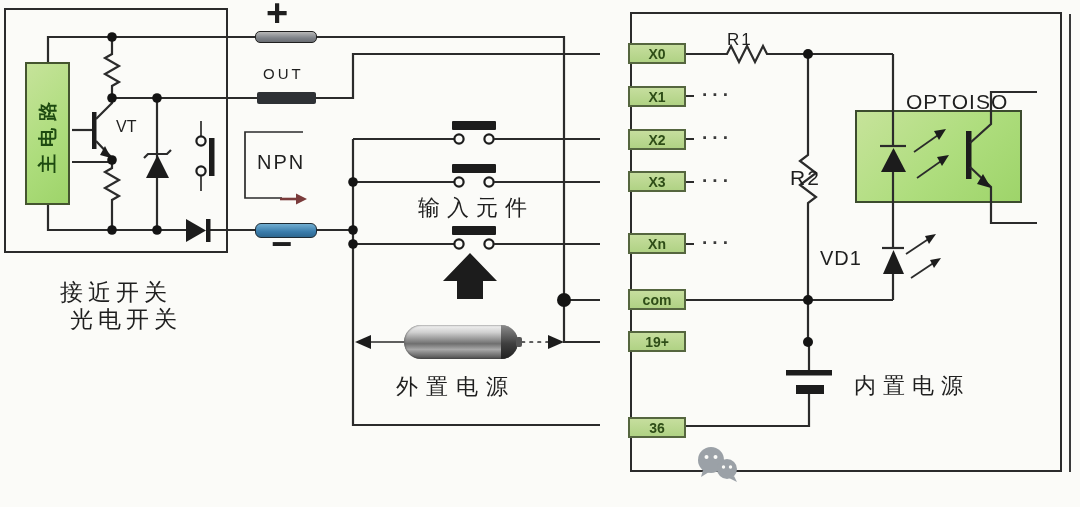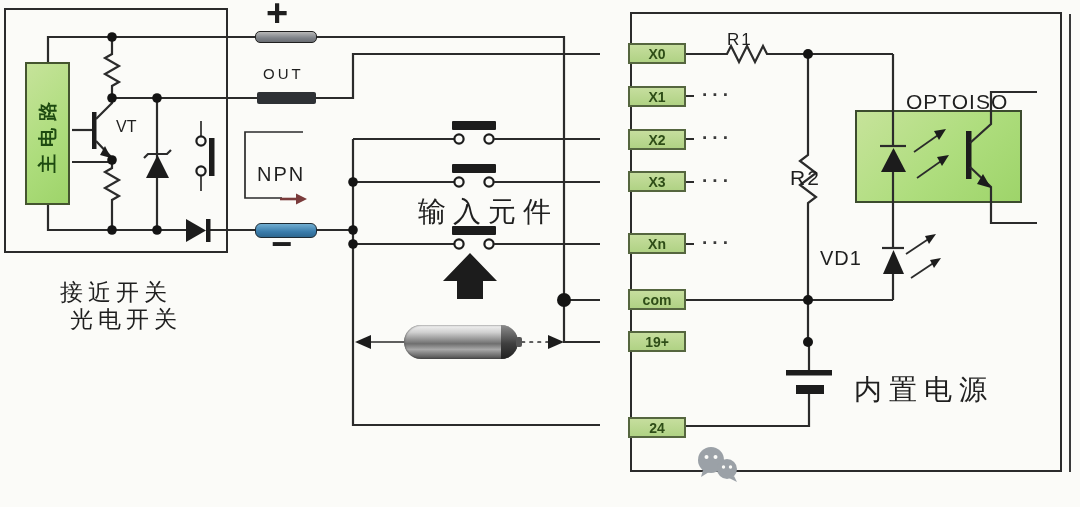--- a/index.html
+++ b/index.html
@@ -239,36 +239,37 @@
     <div class="nub"></div>
   </div>
 
   <div class="term" style="top:43px">X0</div>
   <div class="term" style="top:86px">X1</div>
   <div class="term" style="top:129px">X2</div>
   <div class="term" style="top:171px">X3</div>
   <div class="term" style="top:233px">Xn</div>
   <div class="term" style="top:289px">com</div>
   <div class="term" style="top:331px">19+</div>
-  <div class="term" style="top:417px">24</div>
+  <div class="term" style="top:417px">36</div>
 
   <div class="dots" style="left:702px;top:84px">···</div>
   <div class="dots" style="left:702px;top:127px">···</div>
   <div class="dots" style="left:702px;top:170px">···</div>
   <div class="dots" style="left:702px;top:232px">···</div>
 
   <span class="lbl" style="left:266px;top:-8px;font-size:38px;font-weight:700;">+</span>
   <span class="lbl" style="left:263px;top:65px;font-size:15px;letter-spacing:3px;">OUT</span>
   <span class="lbl" style="left:271px;top:226px;font-size:36px;font-weight:700;line-height:36px;">−</span>
-  <span class="lbl" style="left:257px;top:151px;font-size:20px;letter-spacing:2px;margin-top:12px;">NPN</span>
+  <span class="lbl" style="left:257px;top:151px;font-size:20px;letter-spacing:2px;">NPN</span>
   <span class="lbl" style="left:116px;top:118px;font-size:16px;">VT</span>
   <span class="lbl cjk" style="left:60px;top:277px;font-size:23px;letter-spacing:5px;">接近开关</span>
   <span class="lbl cjk" style="left:70px;top:304px;font-size:23px;letter-spacing:5px;">光电开关</span>
-  <span class="lbl cjk" style="left:418px;top:193px;font-size:28px;letter-spacing:7px;">输入元件</span>
-  <span class="lbl cjk" style="left:854px;top:371px;font-size:28px;letter-spacing:7px;">内置电源</span>
+  <span class="lbl cjk" style="left:418px;top:193px;font-size:22px;letter-spacing:7px;">输入元件</span>
+  <span class="lbl cjk" style="left:396px;top:372px;font-size:22px;letter-spacing:8px;">外置电源</span>
+  <span class="lbl cjk" style="left:854px;top:371px;font-size:22px;letter-spacing:7px;">内置电源</span>
   <span class="lbl" style="left:727px;top:14px;font-size:17px;letter-spacing:2px;margin-top:16px;">R1</span>
   <span class="lbl" style="left:790px;top:166px;font-size:21px;letter-spacing:2px;">R2</span>
   <span class="lbl" style="left:820px;top:247px;font-size:20px;letter-spacing:1px;">VD1</span>
   <span class="lbl" style="left:906px;top:62px;font-size:21px;letter-spacing:1px;margin-top:28px;">OPTOISO</span>
 
   <svg class="wmicon" viewBox="0 0 48 42">
     <circle cx="17" cy="16" r="13" fill="#9ba1a7"></circle>
     <polygon points="9,26 7,33 15,28" fill="#9ba1a7"></polygon>
     <circle cx="12.5" cy="13" r="2" fill="#fbfbf8"></circle>
     <circle cx="21.5" cy="13" r="2" fill="#fbfbf8"></circle>

